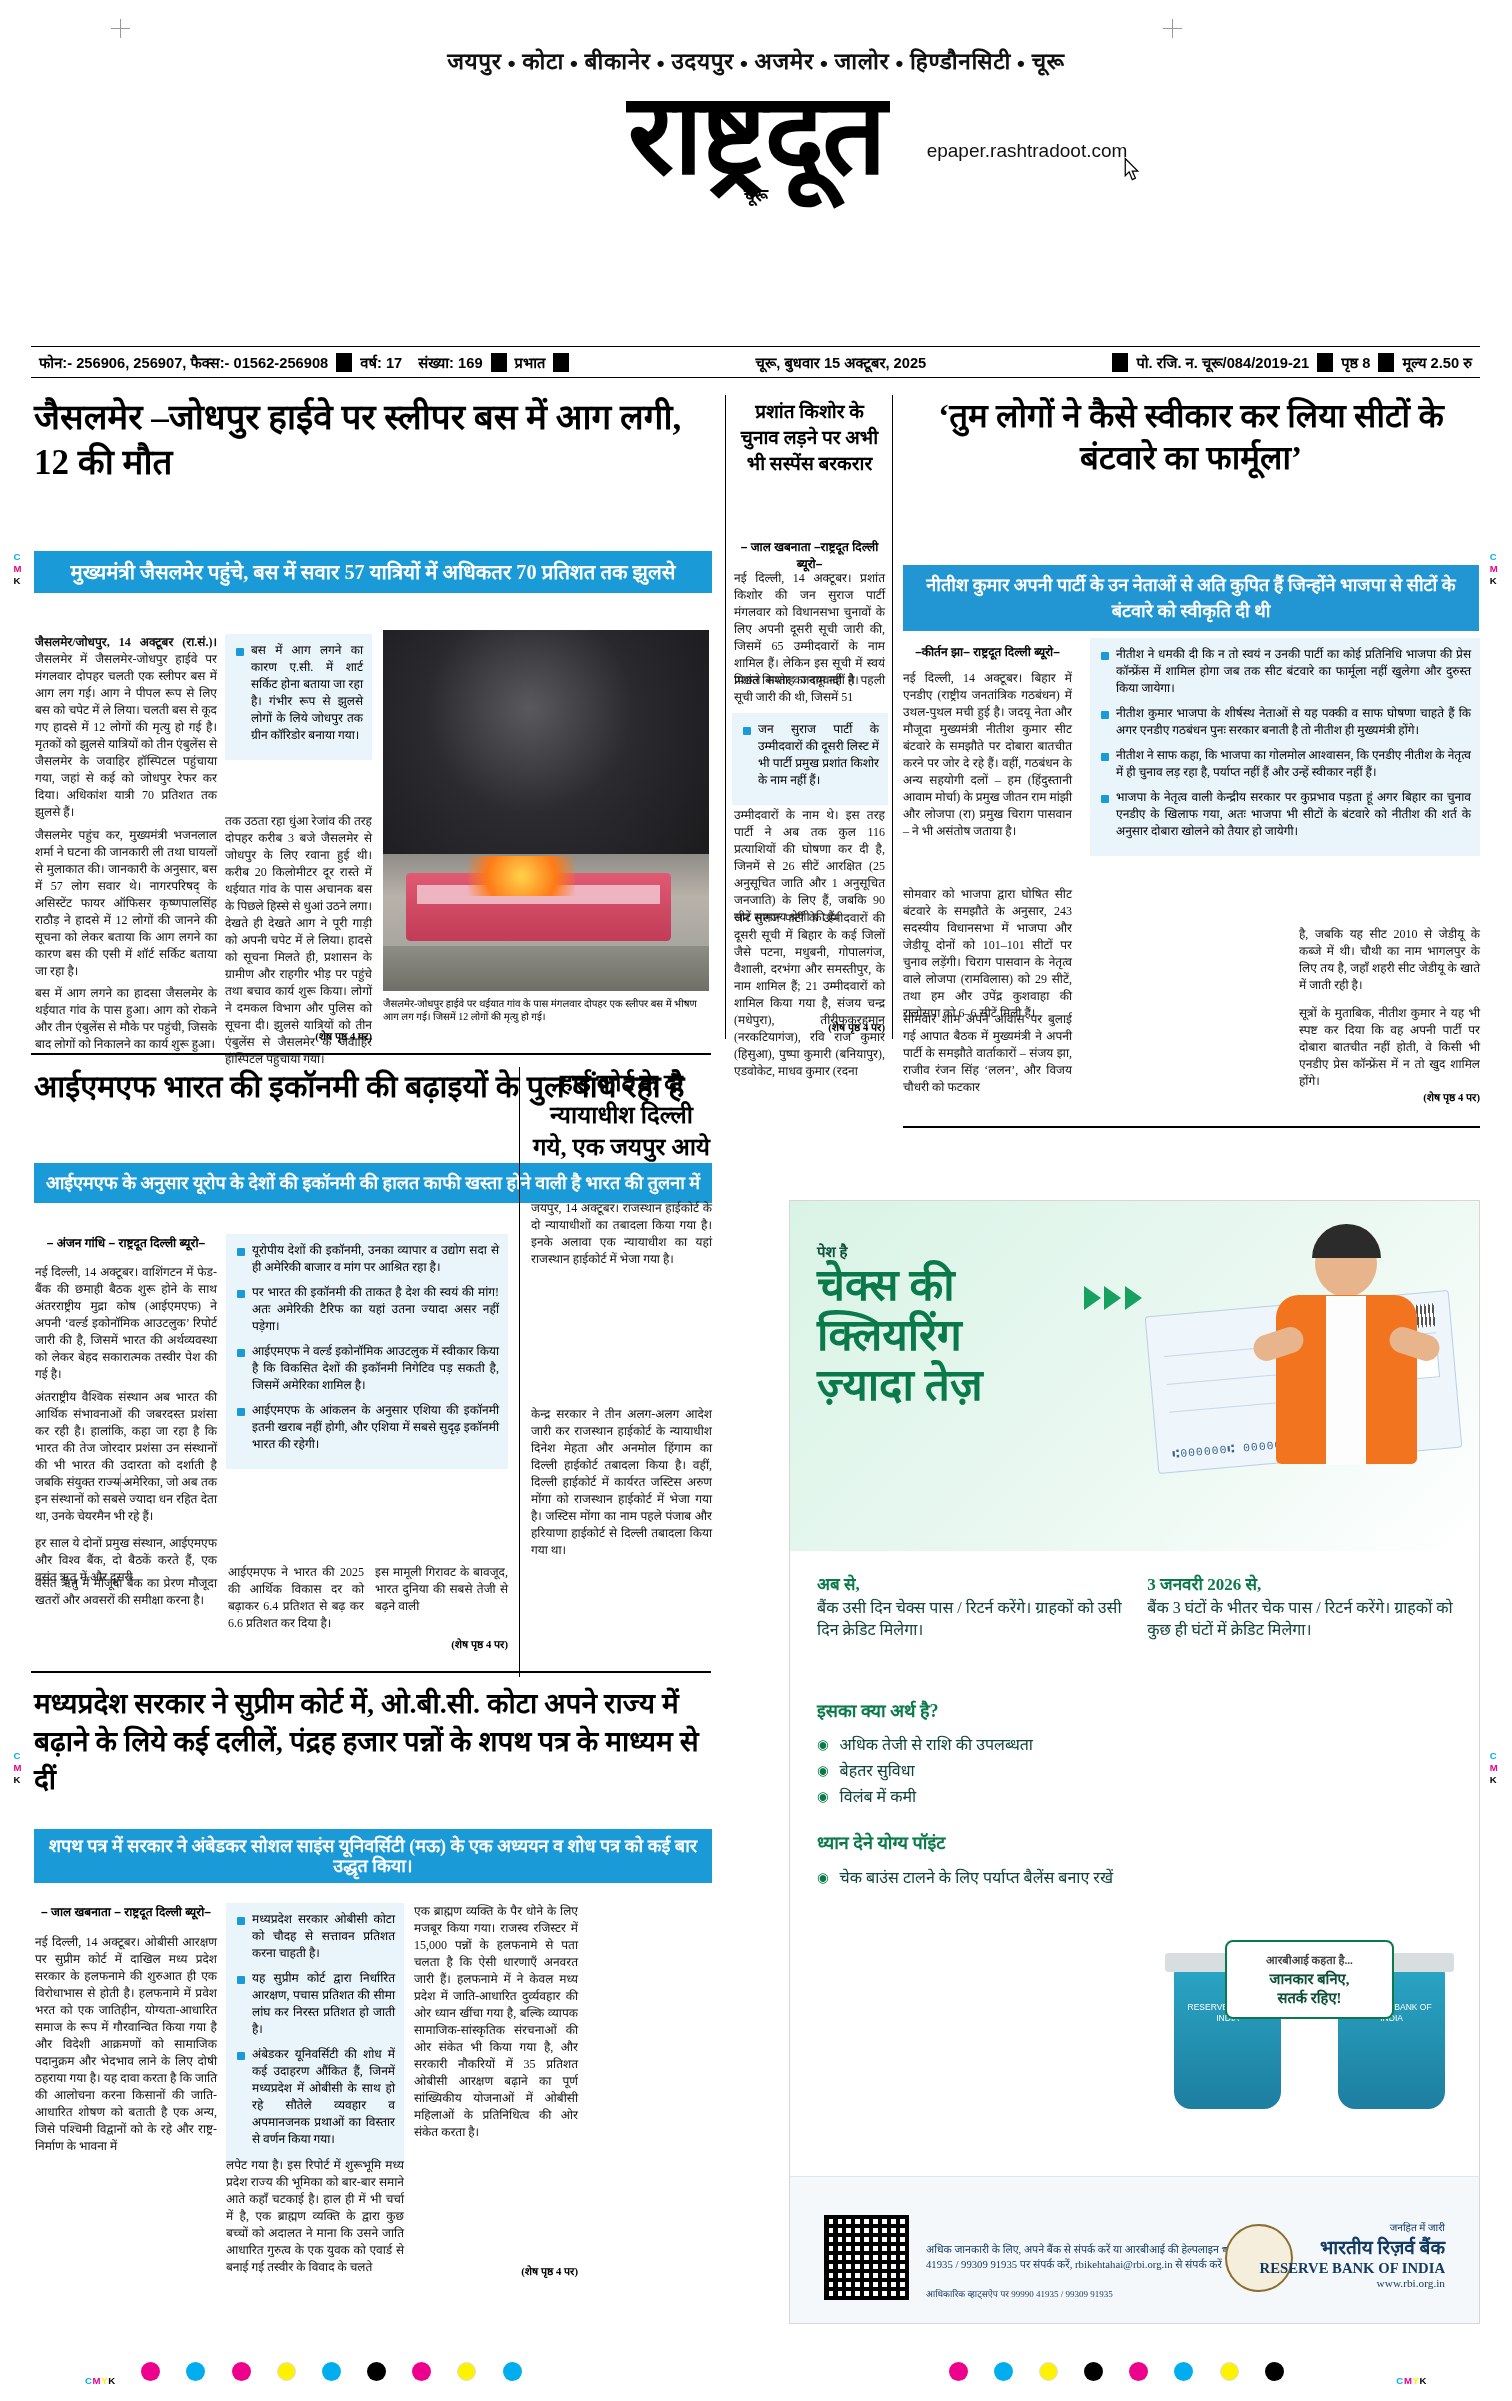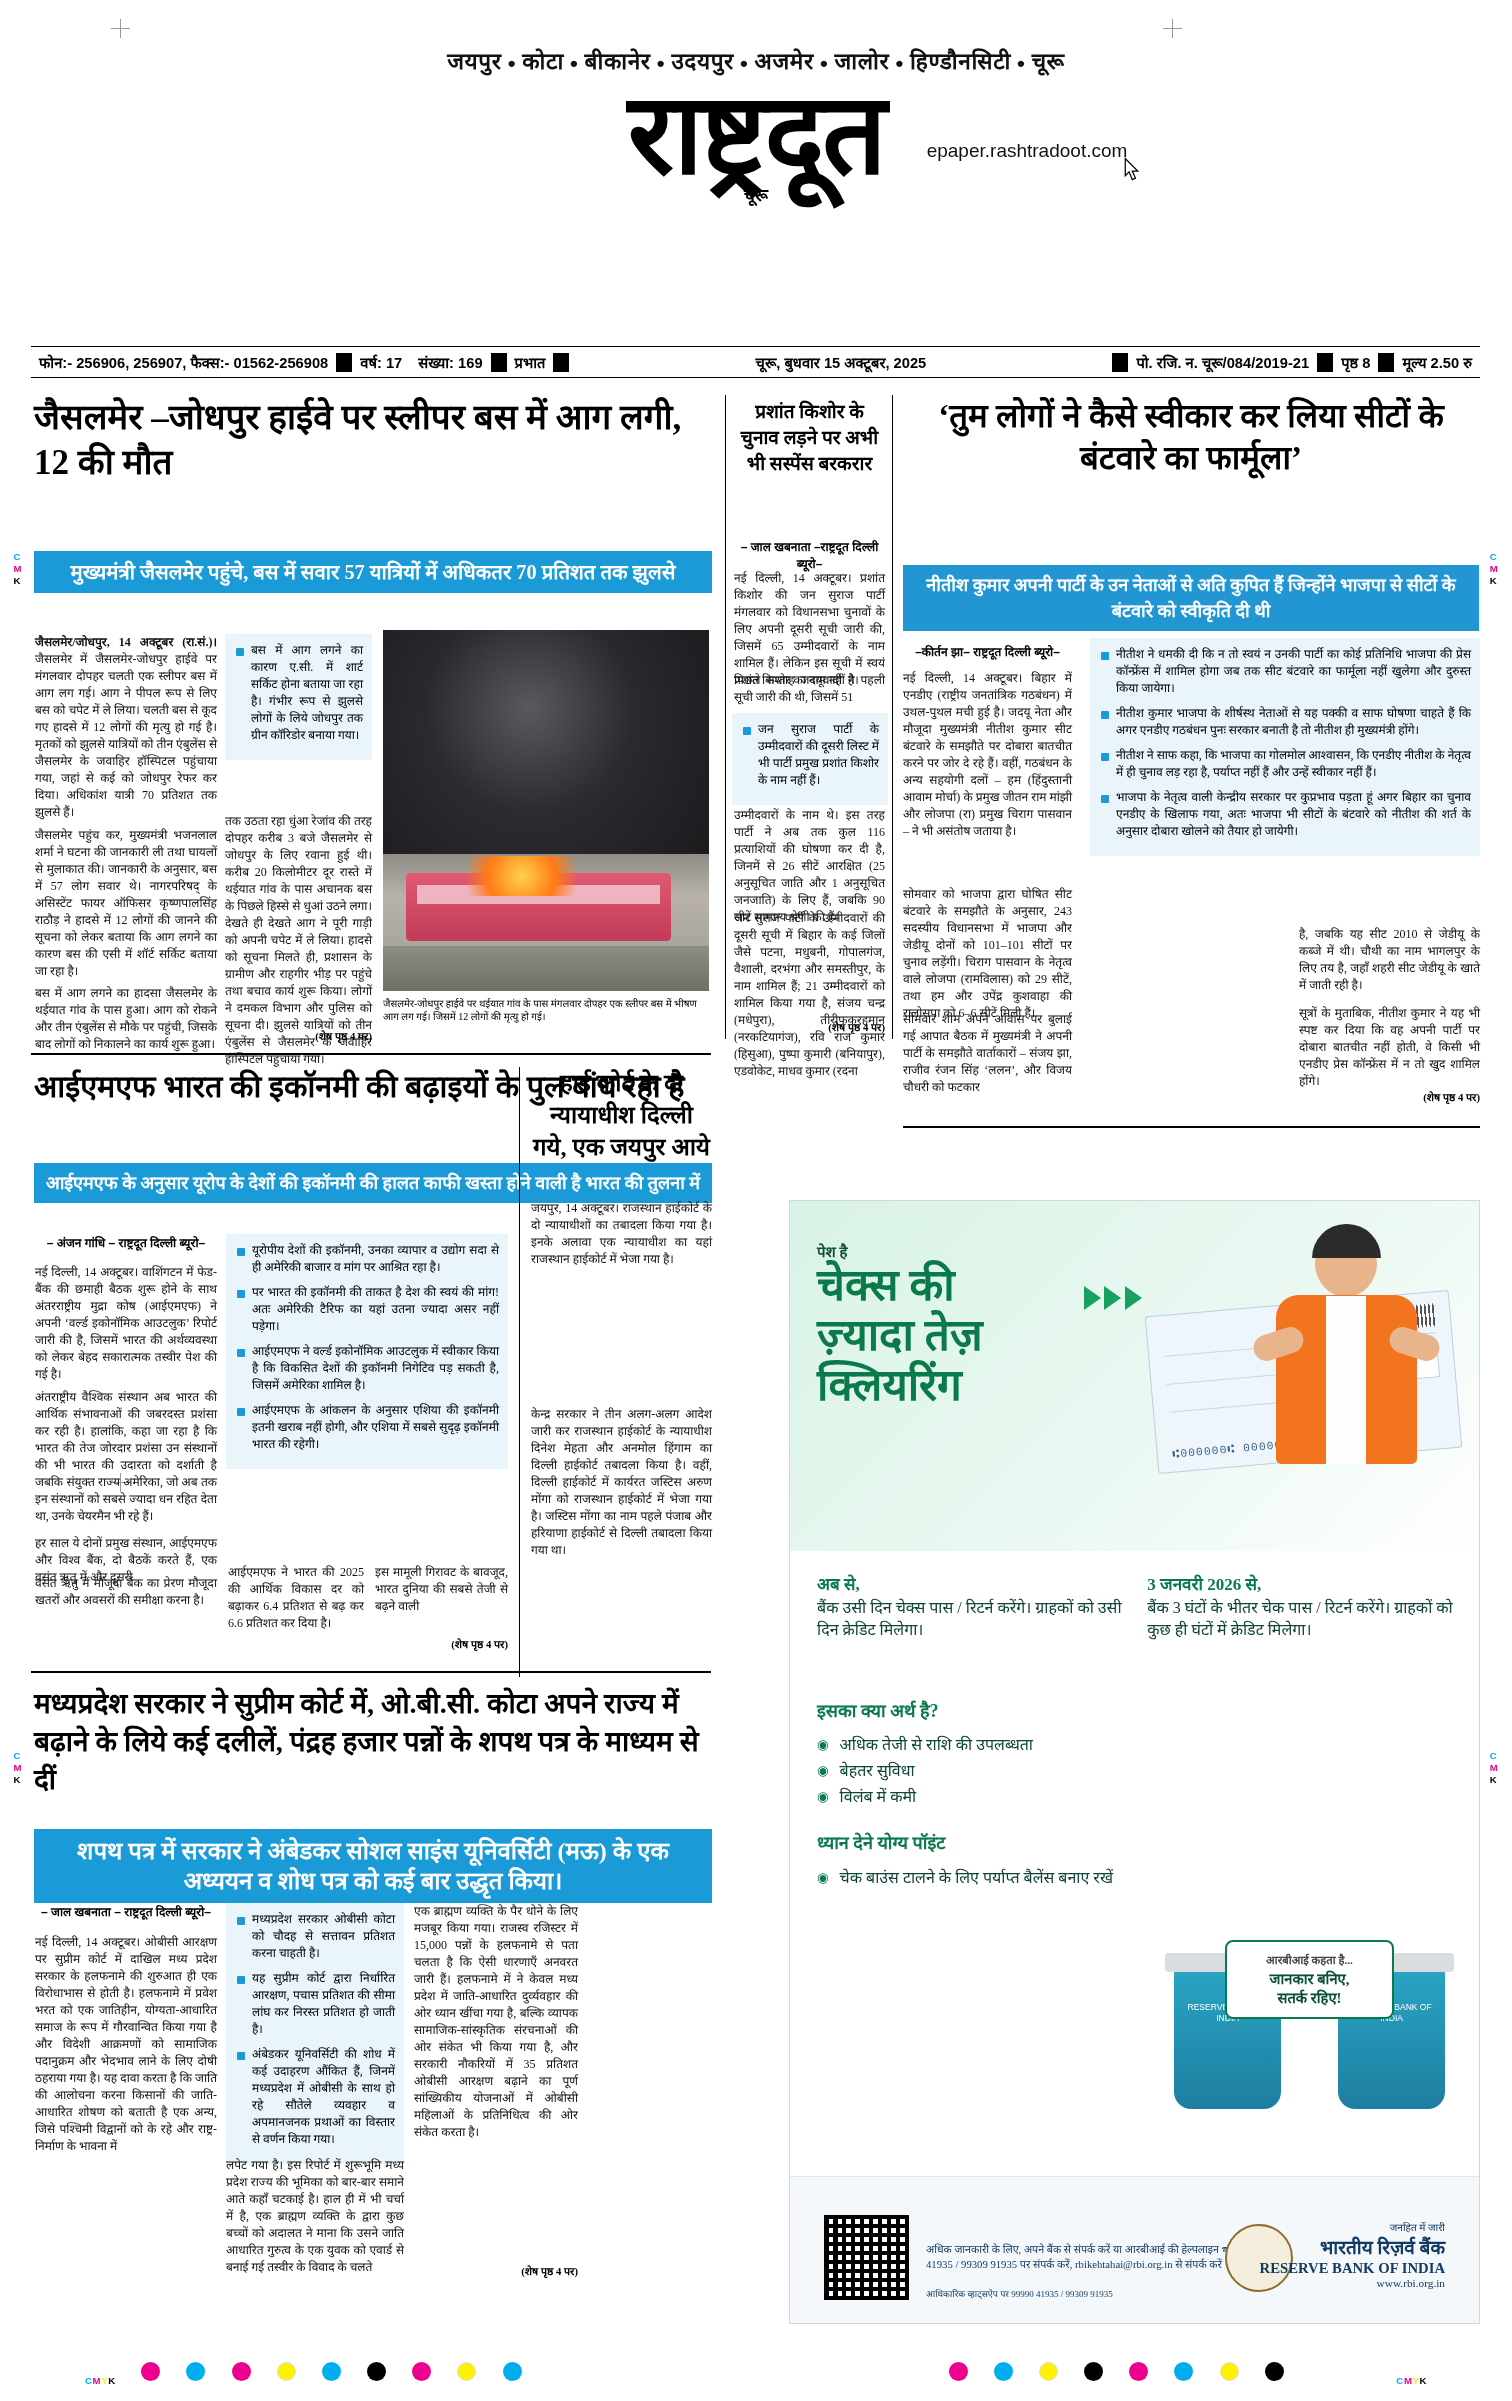--- a/index.html
+++ b/index.html
@@ -293,21 +293,21 @@
   <div class="contd" style="position:absolute;left:375px;top:1637px;width:133px;">(शेष पृष्ठ 4 पर)</div>
 
   <div class="vr" style="left:519px;top:1067px;height:610px;"></div>
   <div class="hl" style="position:absolute;left:531px;top:1067px;width:181px;font-size:24px;line-height:32px;text-align:center;">हाई कोर्ट के दो न्यायाधीश दिल्ली गये, एक जयपुर आये</div>
   <div class="body-col" style="position:absolute;left:531px;top:1200px;width:181px;">जयपुर, 14 अक्टूबर। राजस्थान हाईकोर्ट के दो न्यायाधीशों का तबादला किया गया है। इनके अलावा एक न्यायाधीश का यहां राजस्थान हाईकोर्ट में भेजा गया है।</div>
   <div class="body-col" style="position:absolute;left:531px;top:1406px;width:181px;">केन्द्र सरकार ने तीन अलग-अलग आदेश जारी कर राजस्थान हाईकोर्ट के न्यायाधीश दिनेश मेहता और अनमोल हिंगाम का दिल्ली हाईकोर्ट तबादला किया है। वहीं, दिल्ली हाईकोर्ट में कार्यरत जस्टिस अरुण मोंगा को राजस्थान हाईकोर्ट में भेजा गया है। जस्टिस मोंगा का नाम पहले पंजाब और हरियाणा हाईकोर्ट से दिल्ली तबादला किया गया था।</div>
 
   <div class="hr-thick" style="left:31px;top:1671px;width:680px;height:1.7px;"></div>
 
   <div class="hl" style="position:absolute;left:34px;top:1685px;width:678px;font-size:28px;line-height:38px;">मध्यप्रदेश सरकार ने सुप्रीम कोर्ट में, ओ.बी.सी. कोटा अपने राज्य में बढ़ाने के लिये कई दलीलें, पंद्रह हजार पन्नों के शपथ पत्र के माध्यम से दीं</div>
-  <div class="subhead-band" style="position:absolute;left:34px;top:1829px;width:678px;font-size:24px;line-height:30px;">शपथ पत्र में सरकार ने अंबेडकर सोशल साइंस यूनिवर्सिटी (मऊ) के एक अध्ययन व शोध पत्र को कई बार उद्धृत किया।</div>
+  <div class="subhead-band" style="position:absolute;left:34px;top:1829px;width:678px;font-size:18px;line-height:20px;">शपथ पत्र में सरकार ने अंबेडकर सोशल साइंस यूनिवर्सिटी (मऊ) के एक अध्ययन व शोध पत्र को कई बार उद्धृत किया।</div>
 
   <div class="dateline" style="position:absolute;left:35px;top:1903px;width:182px;">– जाल खबनाता – राष्ट्रदूत दिल्ली ब्यूरो–</div>
   <div class="body-col" style="position:absolute;left:35px;top:1934px;width:182px;">नई दिल्ली, 14 अक्टूबर। ओबीसी आरक्षण पर सुप्रीम कोर्ट में दाखिल मध्य प्रदेश सरकार के हलफनामे की शुरुआत ही एक विरोधाभास से होती है। हलफनामे में प्रवेश भरत को एक जातिहीन, योग्यता-आधारित समाज के रूप में गौरवान्वित किया गया है और विदेशी आक्रमणों को सामाजिक पदानुक्रम और भेदभाव लाने के लिए दोषी ठहराया गया है। यह दावा करता है कि जाति की आलोचना करना किसानों की जाति-आधारित शोषण को बताती है एक अन्य, जिसे पश्चिमी विद्वानों को के रहे और राष्ट्र-निर्माण के भावना में</div>
 
   <div class="tintbox" style="position:absolute;left:226px;top:1903px;width:178px;">
     <ul class="bullets">
       <li>मध्यप्रदेश सरकार ओबीसी कोटा को चौदह से सत्तावन प्रतिशत करना चाहती है।</li>
       <li>यह सुप्रीम कोर्ट द्वारा निर्धारित आरक्षण, पचास प्रतिशत की सीमा लांघ कर निरस्त प्रतिशत हो जाती है।</li>
       <li>अंबेडकर यूनिवर्सिटी की शोध में कई उदाहरण औंकित हैं, जिनमें मध्यप्रदेश में ओबीसी के साथ हो रहे सौतेले व्यवहार व अपमानजनक प्रथाओं का विस्तार से वर्णन किया गया।</li>
     </ul>
@@ -315,22 +315,22 @@
   <div class="body-col" style="position:absolute;left:414px;top:1903px;width:164px;">एक ब्राह्मण व्यक्ति के पैर धोने के लिए मजबूर किया गया। राजस्व रजिस्टर में 15,000 पन्नों के हलफनामे से पता चलता है कि ऐसी धारणाएँ अनवरत जारी हैं। हलफनामे में ने केवल मध्य प्रदेश में जाति-आधारित दुर्व्यवहार की ओर ध्यान खींचा गया है, बल्कि व्यापक सामाजिक-सांस्कृतिक संरचनाओं की ओर संकेत भी किया गया है, और सरकारी नौकरियों में 35 प्रतिशत ओबीसी आरक्षण बढ़ाने का पूर्ण सांख्यिकीय योजनाओं में ओबीसी महिलाओं के प्रतिनिधित्व की ओर संकेत करता है।</div>
   <div class="body-col" style="position:absolute;left:226px;top:2157px;width:178px;">लपेट गया है। इस रिपोर्ट में शुरूभूमि मध्य प्रदेश राज्य की भूमिका को बार-बार समाने आते कहाँ चटकाई है। हाल ही में भी चर्चा में है, एक ब्राह्मण व्यक्ति के द्वारा कुछ बच्चों को अदालत ने माना कि उसने जाति आधारित गुरुत्व के एक युवक को एवार्ड से बनाई गई तस्वीर के विवाद के चलते</div>
   <div class="contd" style="position:absolute;left:414px;top:2264px;width:164px;">(शेष पृष्ठ 4 पर)</div>
 
   <div class="ad">
     <div class="ad-top"></div>
 
     <div class="ad-head">
       <div class="pesh">पेश है</div>
       <div class="big">चेक्स की</div>
+      <div class="big">क्लियरिंग</div>
       <div class="big">ज़्यादा तेज़</div>
-      <div class="big">क्लियरिंग</div>
     </div>
 
     <div class="arrowset"><i></i><i></i><i></i></div>
 
     <div class="cheque">
       <div class="ln" style="top:40px;"></div>
       <div class="ln" style="top:68px;"></div>
       <div class="ln" style="top:96px;width:169px;"></div>
       <div style="position:absolute;right:14.7px;top:54px;width:90px;height:30.5px;border:1.1px solid #b9cfe4;background:#fff;"></div>
       <div style="position:absolute;right:14.7px;top:11.3px;width:90px;height:22.6px;background:repeating-linear-gradient(90deg,#555 0 1.7px,#fff 1.7px 4px);"></div>

